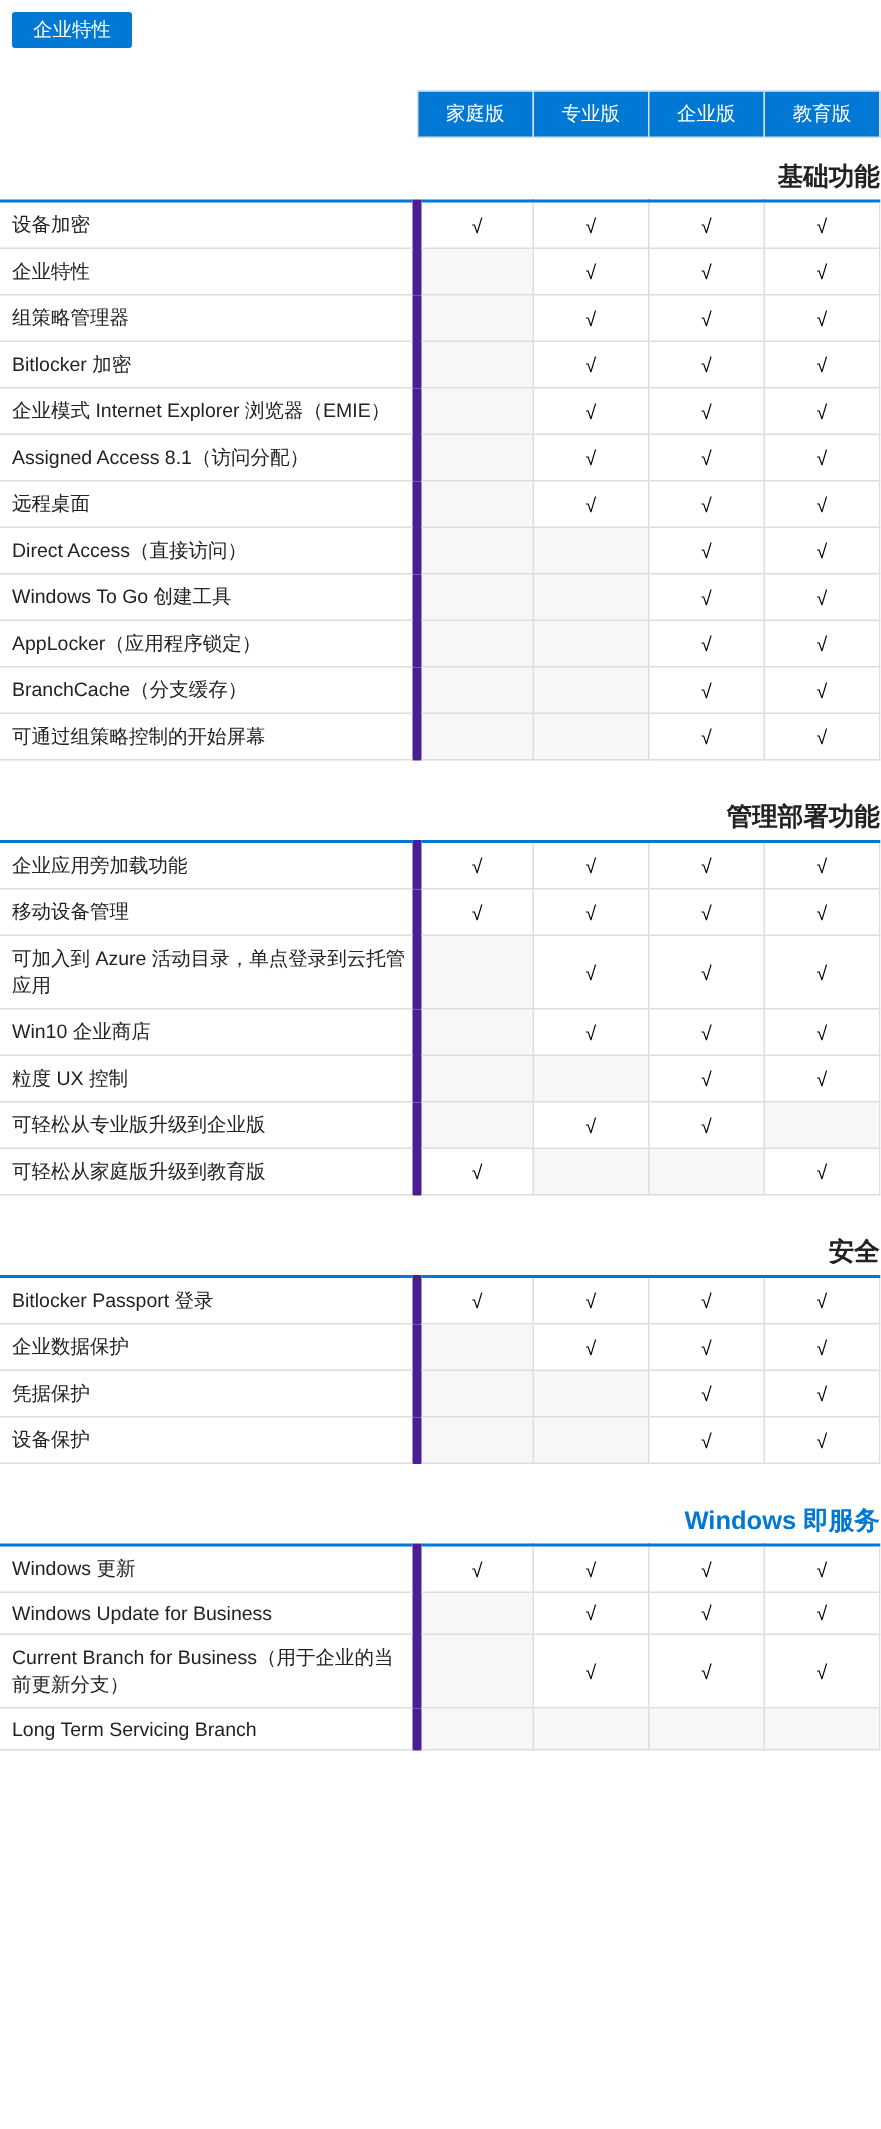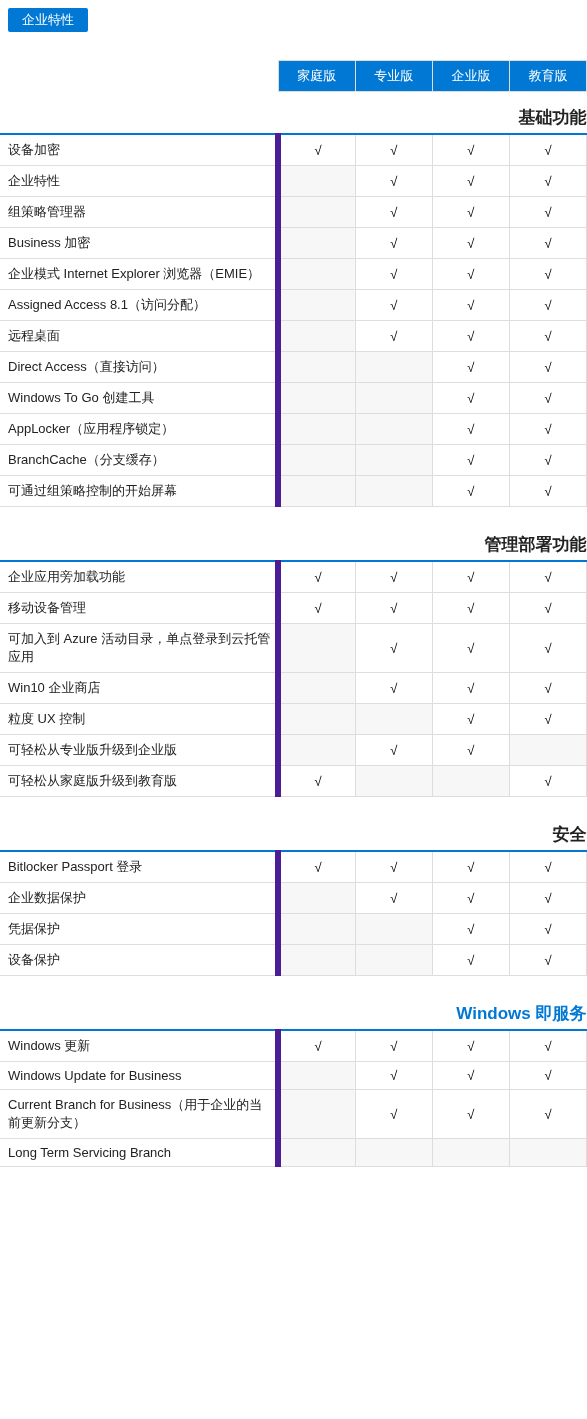--- a/index.html
+++ b/index.html
@@ -125,21 +125,21 @@
         <td><span class="check">√</span></td>
       </tr>
       <tr class="data-row">
         <td class="feature-name">组策略管理器</td>
         <td class="col-empty"></td>
         <td><span class="check">√</span></td>
         <td><span class="check">√</span></td>
         <td><span class="check">√</span></td>
       </tr>
       <tr class="data-row">
-        <td class="feature-name">Business 加密</td>
+        <td class="feature-name">Bitlocker 加密</td>
         <td class="col-empty"></td>
         <td><span class="check">√</span></td>
         <td><span class="check">√</span></td>
         <td><span class="check">√</span></td>
       </tr>
       <tr class="data-row">
         <td class="feature-name">企业模式 Internet Explorer 浏览器（EMIE）</td>
         <td class="col-empty"></td>
         <td><span class="check">√</span></td>
         <td><span class="check">√</span></td>

